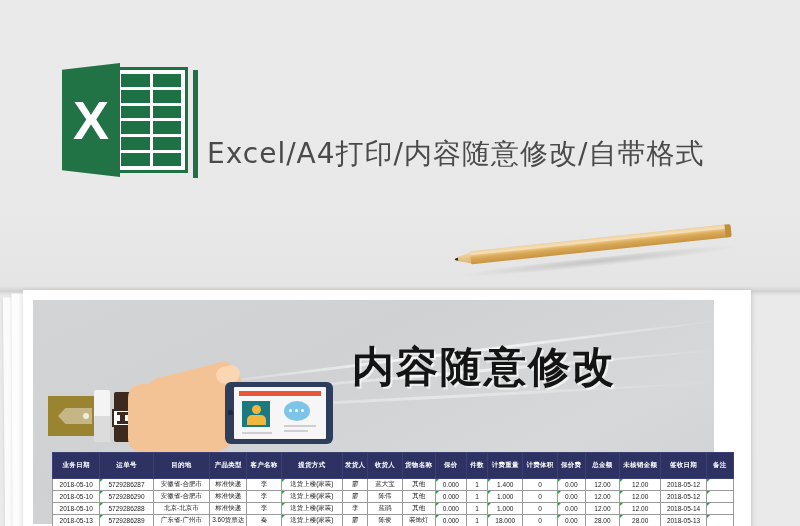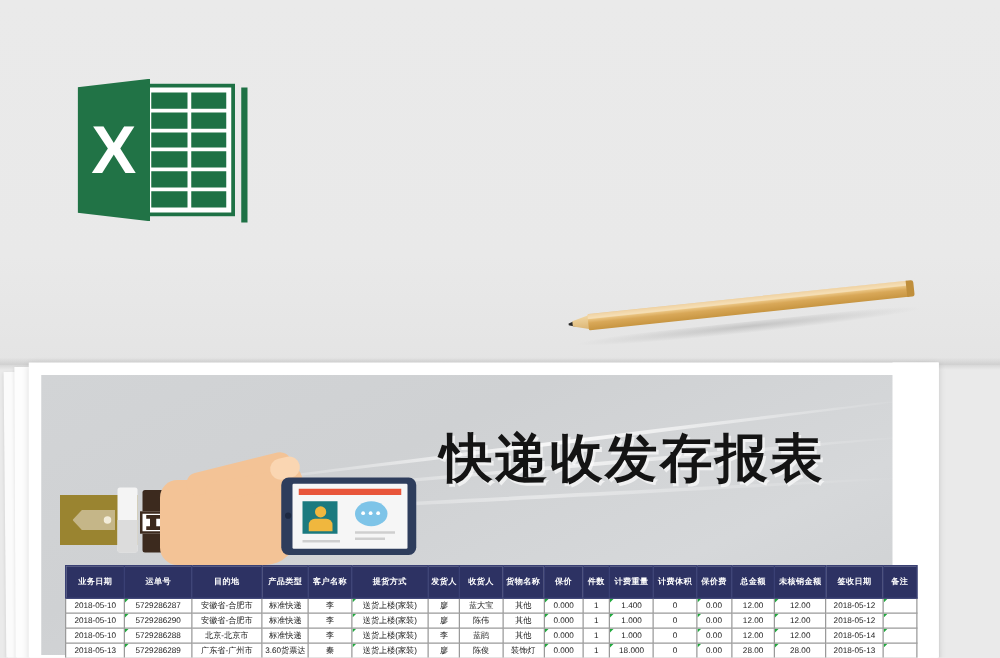--- a/index.html
+++ b/index.html
@@ -156,20 +156,21 @@
         <div class="xl-cell"></div>
           <div class="xl-cell"></div>
       </div>
     </div>
     <div class="xl-front"></div>
     <div class="xl-x">X</div>
   </div>
 
   <div id="title-bar"></div>
 
+  <div id="sub-title">Excel/A4打印/内容随意修改/自带格式</div>
 
   <div id="pencil-shadow"></div>
   <div id="pencil">
     <div class="pc-lead"></div>
     <div class="pc-tip-wood"></div>
     <div class="pc-body"></div>
     <div class="pc-body2"></div>
     <div class="pc-end"></div>
   </div>
 
@@ -181,21 +182,21 @@
 
 <div id="doc-page">
   <div id="doc-inner">
     <div class="swoosh" id="sw1"></div>
     <div class="swoosh" id="sw2"></div>
     <div class="swoosh" id="sw3"></div>
   </div>
 </div>
 <div id="doc-right-gutter"></div>
 
-<div id="doc-heading">快递收发存报表</div>
+<div id="doc-heading">内容随意修改</div>
 
 <div id="illus">
   <div class="sleeve"></div>
   <div class="sleeve-notch"></div>
   <div class="sleeve-dot"></div>
   <div class="cuff"></div>
   <div class="cuff-lo"></div>
   <div class="watch-band"></div>
   <div class="watch-face"></div>
   <div class="watch-i"></div>

